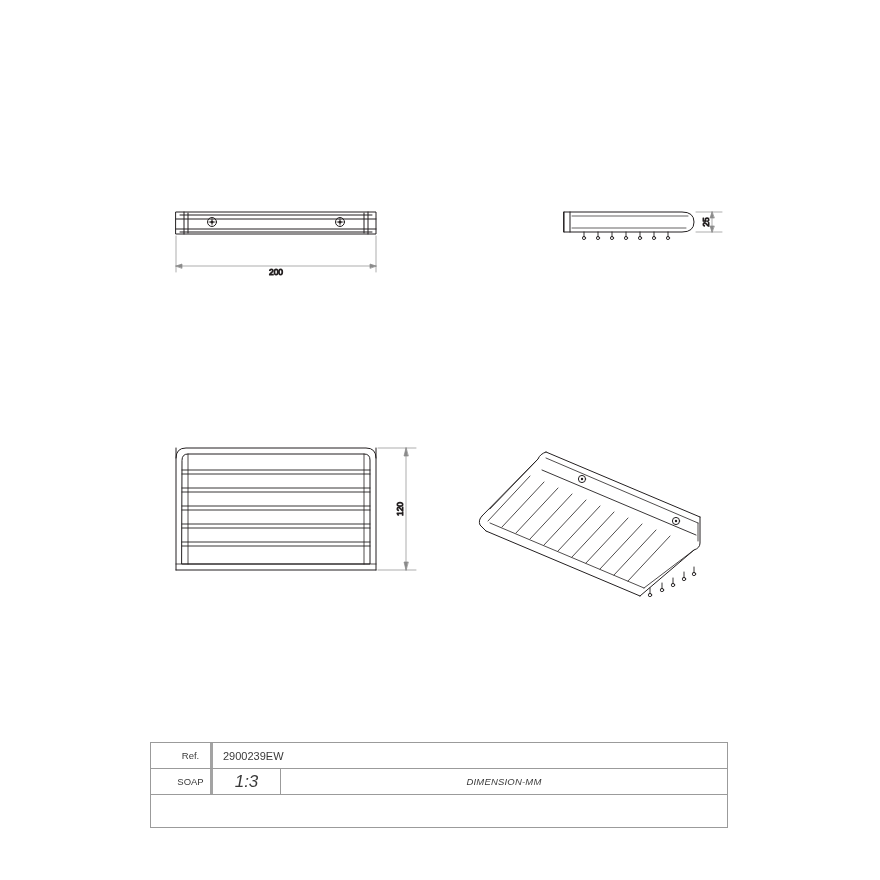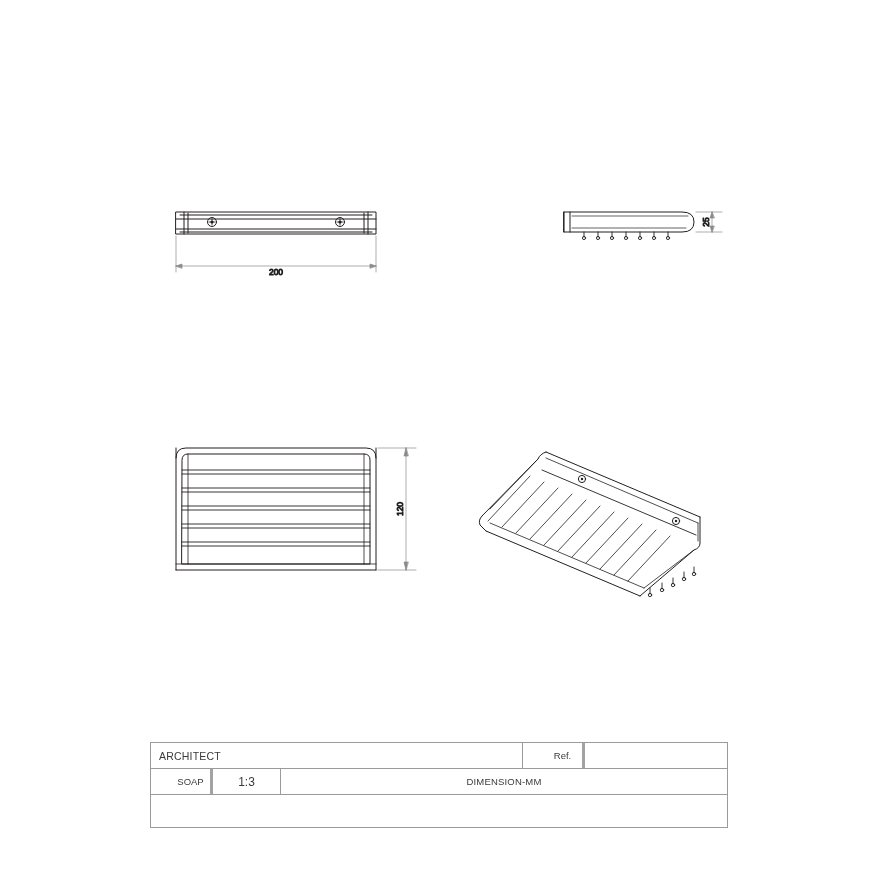--- a/index.html
+++ b/index.html
@@ -76,27 +76,29 @@
   }
   .c-value {
     flex: 1;
     font-size: 11px;
     padding-left: 10px;
   }
   .c-scalevalue {
     width: 68px;
     border-right: 1px solid #9b9b9b;
     justify-content: center;
-    font-size: 12px;
+    font-size: 17px;
+    font-style: italic;
   }
   .c-units {
     flex: 1;
     justify-content: center;
     font-size: 9.5px;
     letter-spacing: 0.2px;
+    font-style: italic;
   }
   .c-empty {
     flex: 1;
   }
 </style>
 </head>
 <body>
 
 <div class="sheet">
 
@@ -257,22 +259,22 @@
           <path d="M694,567 L694,573"></path>
             <circle cx="694" cy="574" r="1.7"></circle>
         </g>
       </g>
 
     </g>
   </svg>
 
   <div class="titleblock">
     <div class="tb-row">
-      <div class="tb-cell c-name">ARCHITECT</div>
       <div class="tb-cell c-label">Ref.</div>
+      <div class="tb-cell c-value">2900239EW</div>
     </div>
     <div class="tb-row">
       <div class="tb-cell c-label">SOAP</div>
       <div class="tb-cell c-scalevalue">1:3</div>
       <div class="tb-cell c-units">DIMENSION-MM</div>
     </div>
     <div class="tb-row last">
       <div class="tb-cell c-empty"></div>
     </div>
   </div>

